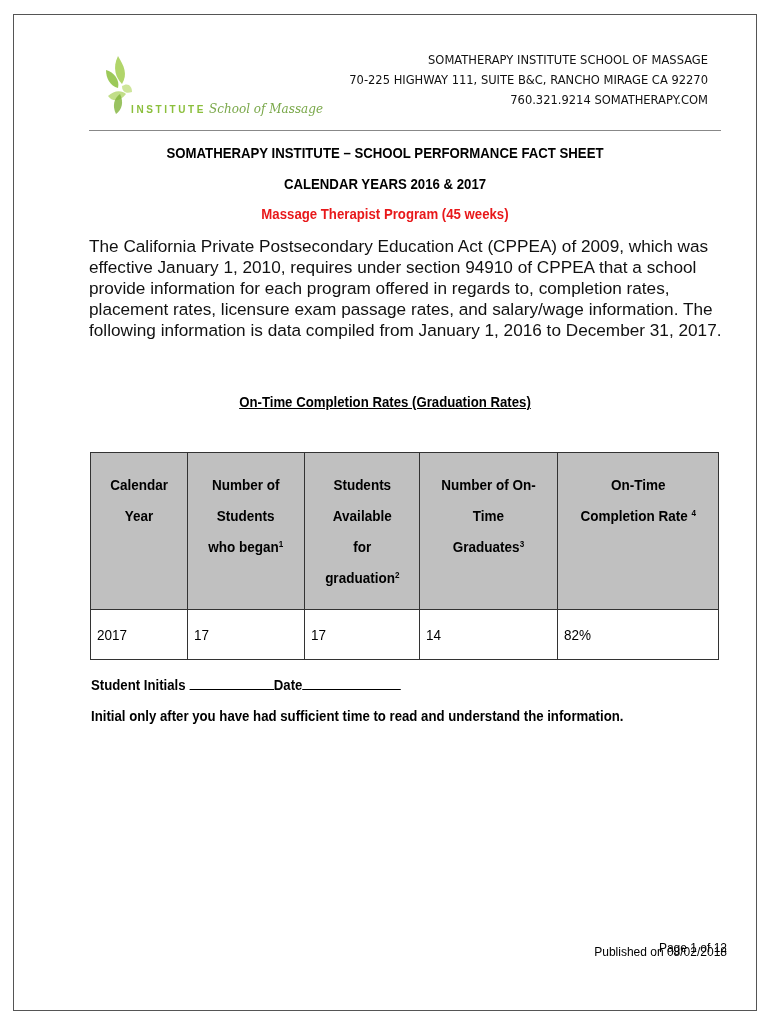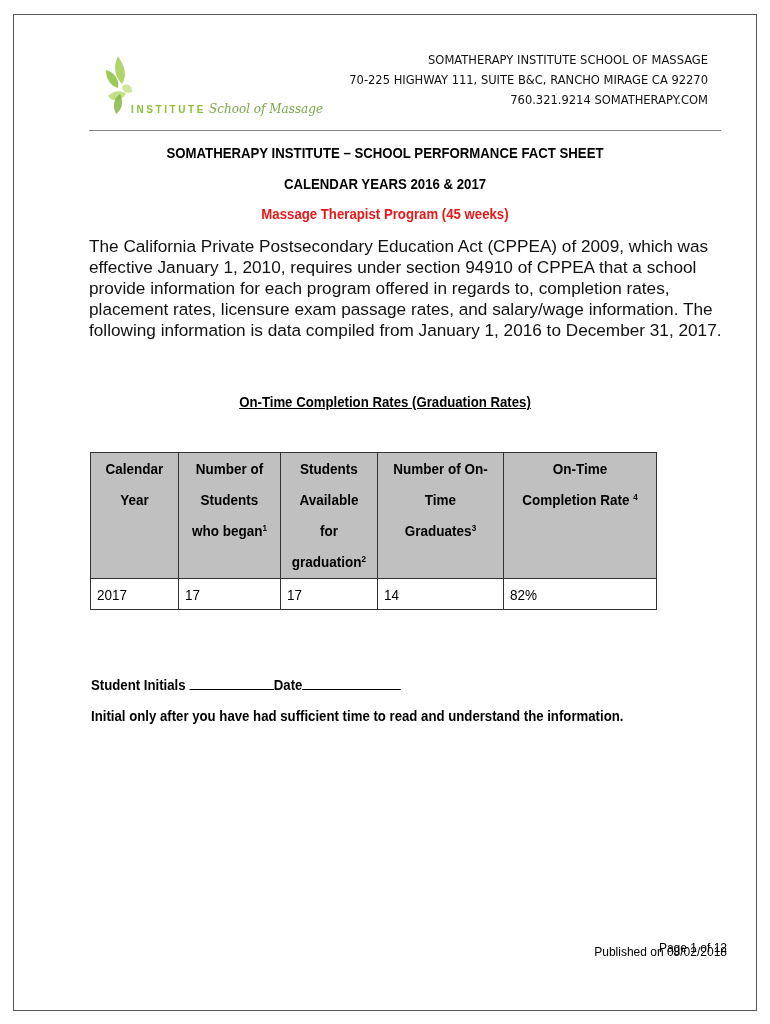--- a/index.html
+++ b/index.html
@@ -25,21 +25,21 @@
   .title { left: 0; width: 770px; text-align: center; font-weight: bold; font-size: 15px; transform: scaleX(0.88); transform-origin: center; white-space: nowrap; }
   .t1 { top: 144px; }
   .t2 { top: 175px; }
   .t3 { top: 205px; color: #e8181a; }
 
   .intro { left: 89px; top: 236px; width: 640px; font-size: 17.2px; line-height: 21px; color: #111; }
 
   .section-title { left: 0; width: 770px; top: 393px; text-align: center; font-weight: bold; font-size: 15px; text-decoration: underline; transform: scaleX(0.88); white-space: nowrap; }
 
   table.rates { position: absolute; left: 90px; top: 452px; border-collapse: collapse; font-size: 15px; }
-  table.rates th, table.rates td { border: 1px solid #333; padding: 0; box-sizing: border-box; }
+  table.rates th, table.rates td { border: 1px solid #333; padding: 16px; box-sizing: border-box; }
   table.rates th { background: #c0c0c0; vertical-align: top; font-weight: bold; text-align: center; height: 126px; }
   table.rates th .hd { display: block; line-height: 31px; padding-top: 0px; transform: scaleX(0.9); white-space: nowrap; }
   table.rates td { height: 31px; padding-left: 6px; vertical-align: middle; font-size: 15px; }
   table.rates td span { display: inline-block; transform: scaleX(0.9); transform-origin: left; }
   sup { font-size: 9px; vertical-align: top; position: relative; top: -2px; font-weight: normal; }
   th sup { font-weight: bold; }
 
   .initials { left: 91px; top: 676px; font-weight: bold; font-size: 15px; white-space: nowrap; transform: scaleX(0.88); transform-origin: left; }
   .blank { display: inline-block; border-bottom: 1px solid #000; vertical-align: baseline; height: 1px; }
   .initial-note { left: 91px; top: 707px; font-weight: bold; font-size: 15px; white-space: nowrap; transform: scaleX(0.88); transform-origin: left; }

